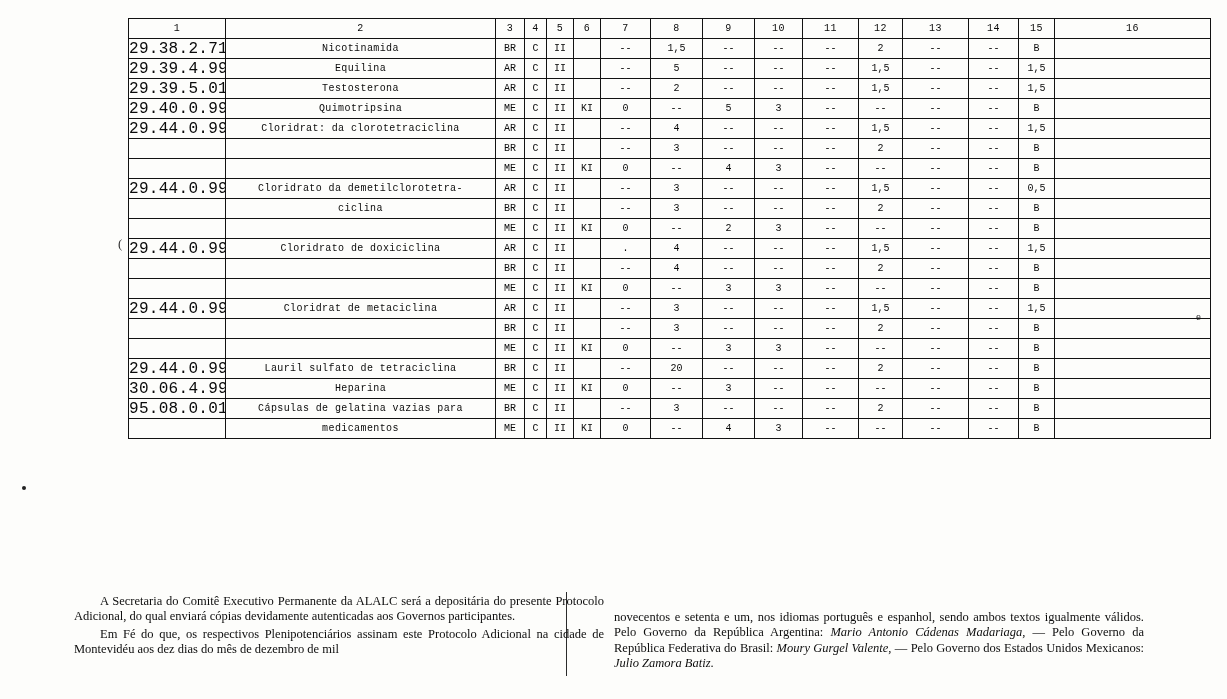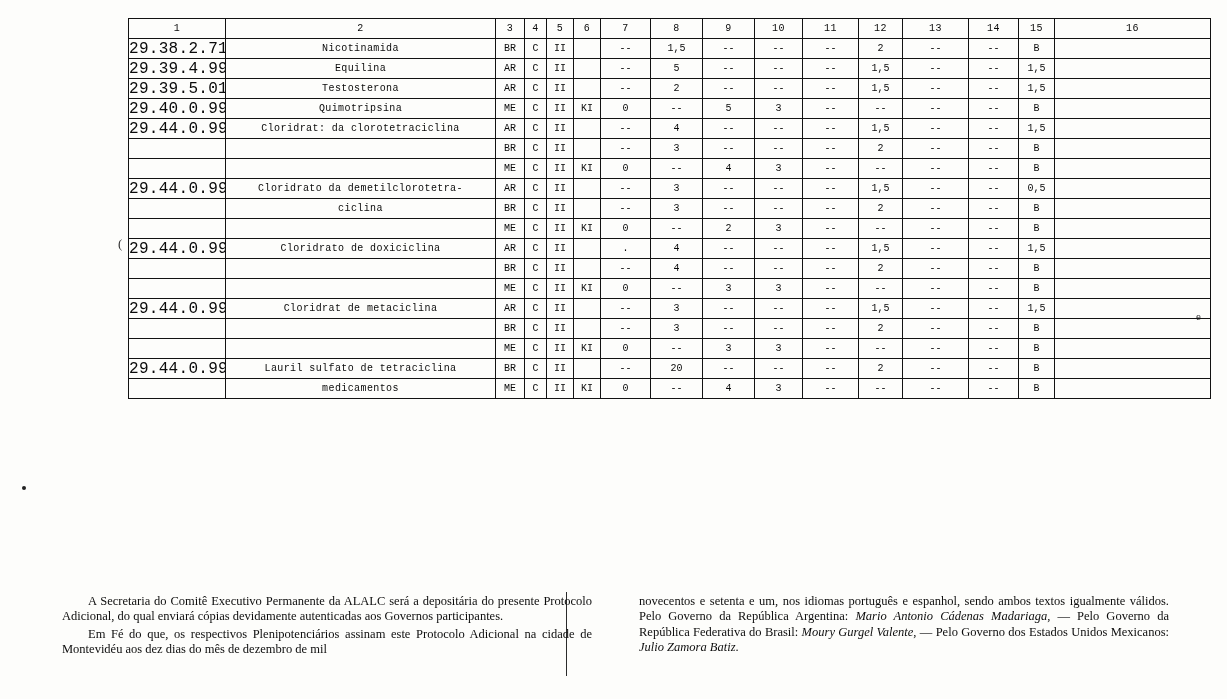--- a/index.html
+++ b/index.html
@@ -71,22 +71,22 @@
     font-family: "Liberation Serif", serif;
     font-size: 12.5px;
     line-height: 1.22;
     color: #0d0d0d;
   }
   .footer .col {
     position: absolute;
     top: 0;
     width: 530px;
   }
-  .footer .col.left  { left: 0px; }
-  .footer .col.right { left: 577px; }
+  .footer .col.left  { left: 12px; }
+  .footer .col.right { left: 552px; margin-top: 16px; }
   .footer p { margin: 0 0 2px 0; text-align: justify; }
   .footer .ind { text-indent: 26px; }
   .it { font-style: italic; }
   .divider {
     position: absolute;
     left: 566px;
     top: 592px;
     width: 1px;
     height: 84px;
     background: #2b2b2b;
@@ -466,20 +466,56 @@
             <td class="c-small grp">--</td>
             <td class="c-small grp">--</td>
             <td class="c-small grp">--</td>
             <td class="c-small grp">2</td>
             <td class="c-small grp">--</td>
             <td class="c-small grp">--</td>
             <td class="c-small grp">B</td>
             <td class="c-blank grp"></td>
           </tr>
           <tr>
+            <td class="c-code grp">30.06.4.99</td>
+            <td class="c-name grp">Heparina</td>
+            <td class="c-small grp">ME</td>
+            <td class="c-small grp">C</td>
+            <td class="c-small grp">II</td>
+            <td class="c-small grp">KI</td>
+            <td class="c-small grp">0</td>
+            <td class="c-small grp">--</td>
+            <td class="c-small grp">3</td>
+            <td class="c-small grp">--</td>
+            <td class="c-small grp">--</td>
+            <td class="c-small grp">--</td>
+            <td class="c-small grp">--</td>
+            <td class="c-small grp">--</td>
+            <td class="c-small grp">B</td>
+            <td class="c-blank grp"></td>
+          </tr>
+          <tr>
+            <td class="c-code grp">95.08.0.01</td>
+            <td class="c-name grp">Cápsulas de gelatina vazias para</td>
+            <td class="c-small grp">BR</td>
+            <td class="c-small grp">C</td>
+            <td class="c-small grp">II</td>
+            <td class="c-small grp"></td>
+            <td class="c-small grp">--</td>
+            <td class="c-small grp">3</td>
+            <td class="c-small grp">--</td>
+            <td class="c-small grp">--</td>
+            <td class="c-small grp">--</td>
+            <td class="c-small grp">2</td>
+            <td class="c-small grp">--</td>
+            <td class="c-small grp">--</td>
+            <td class="c-small grp">B</td>
+            <td class="c-blank grp"></td>
+          </tr>
+          <tr>
             <td class="c-code"></td>
             <td class="c-name">medicamentos</td>
             <td class="c-small">ME</td>
             <td class="c-small">C</td>
             <td class="c-small">II</td>
             <td class="c-small">KI</td>
             <td class="c-small">0</td>
             <td class="c-small">--</td>
             <td class="c-small">4</td>
             <td class="c-small">3</td>

